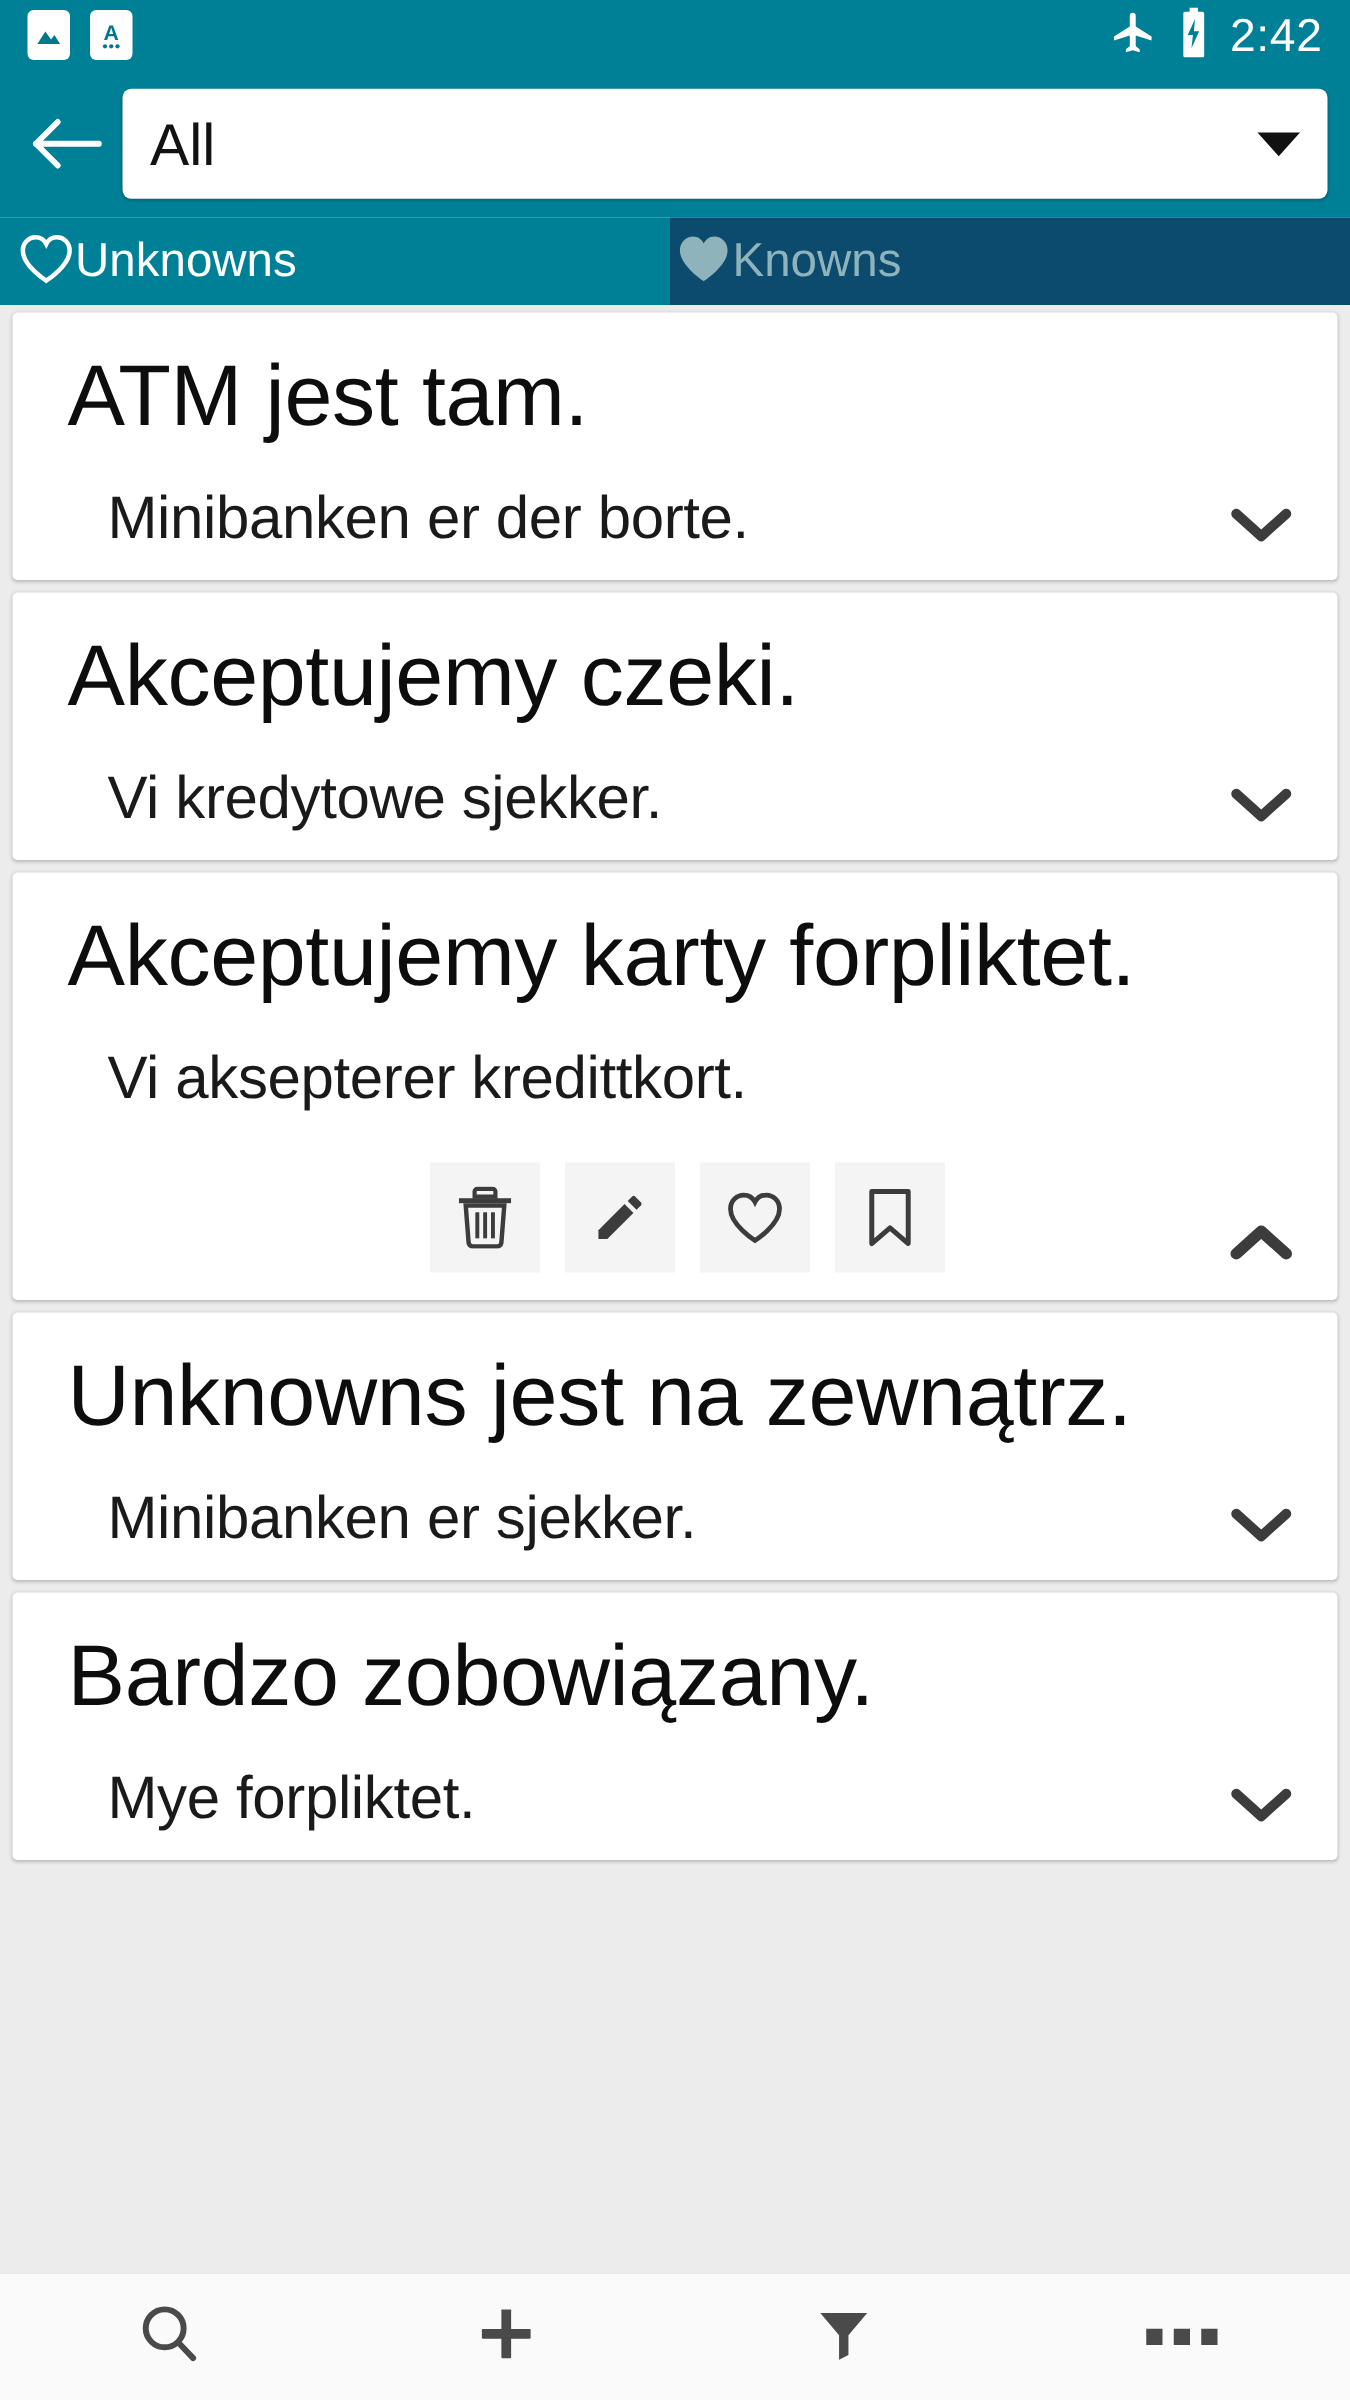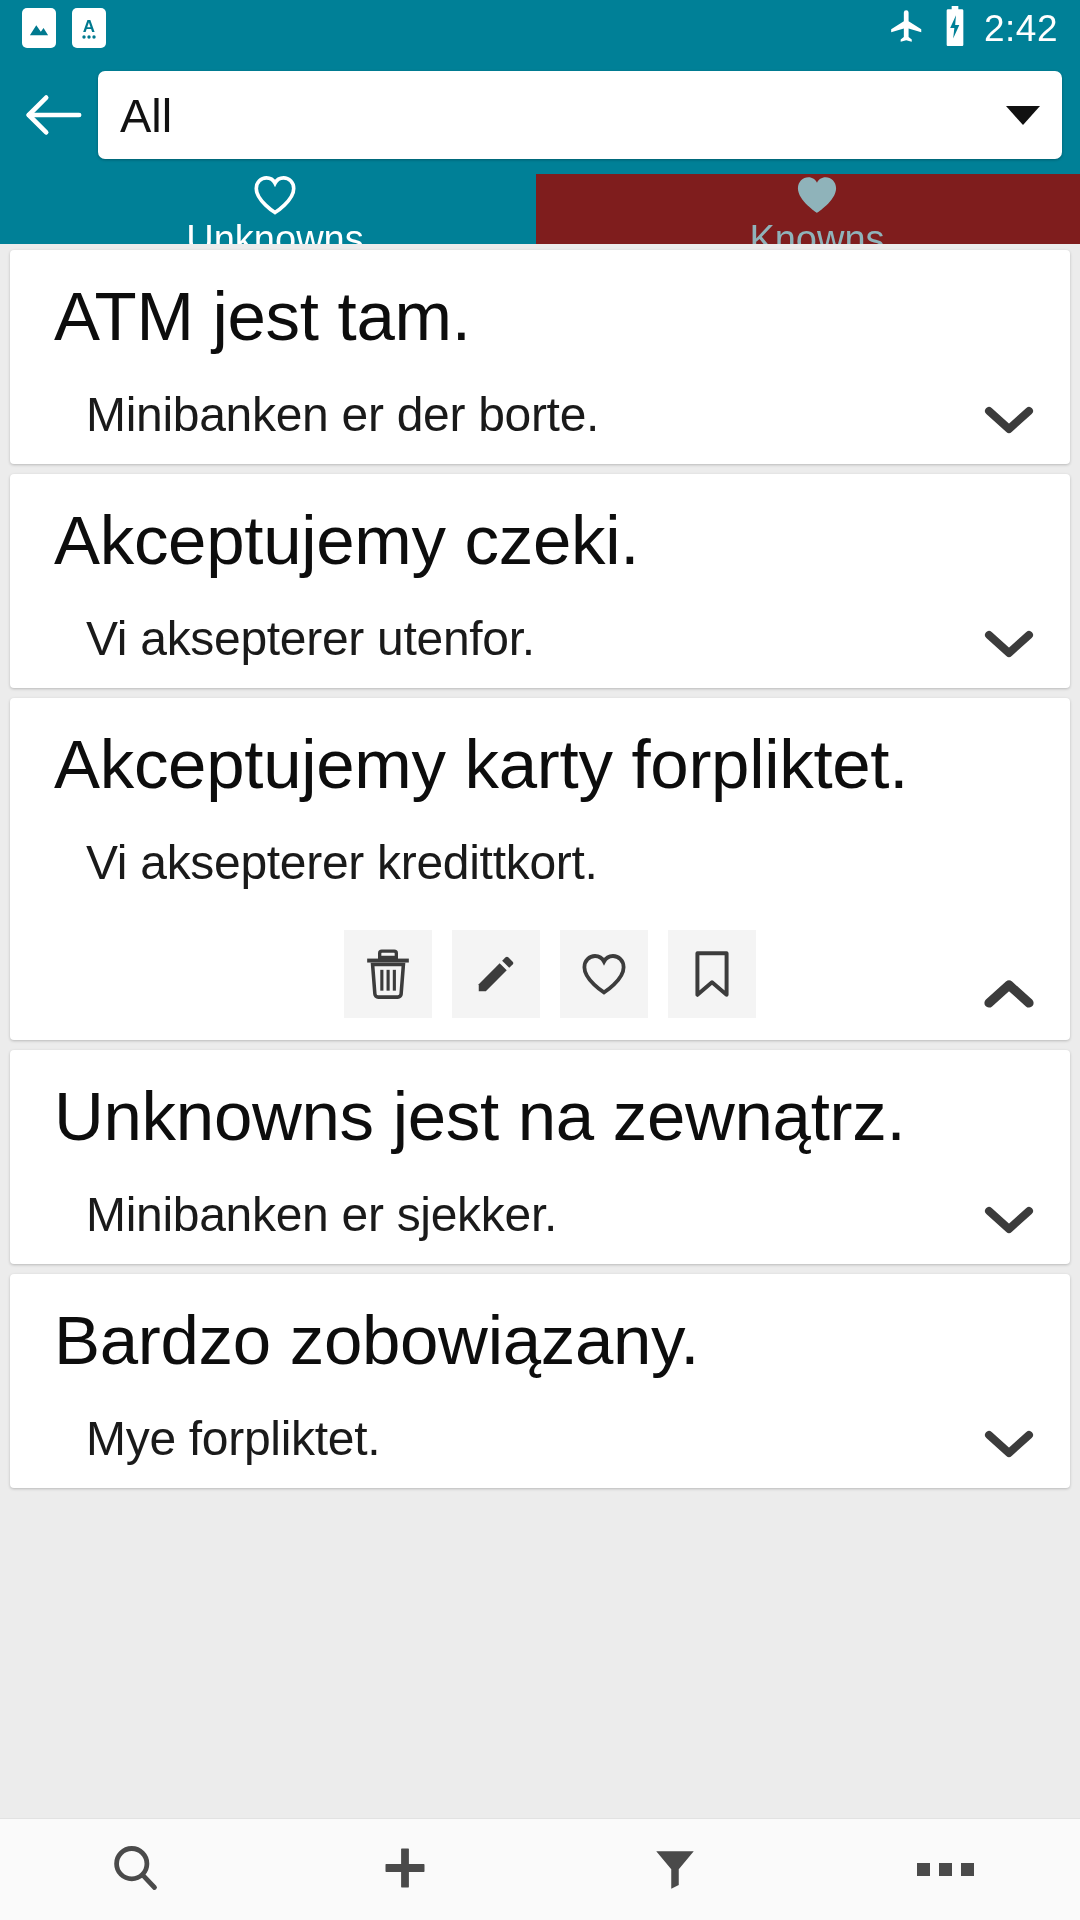--- a/index.html
+++ b/index.html
@@ -45,24 +45,24 @@
     margin-left: auto;
     width: 0; height: 0;
     border-left: 17px solid transparent;
     border-right: 17px solid transparent;
     border-top: 19px solid #111;
   }
 
   
   .tabs { display: flex; height: 70px; flex: 0 0 70px; }
   .tab {
-    display: flex; align-items: center; gap: 0; padding-left: 14px; flex-direction: column;
+    display: flex; align-items: center; gap: 0; padding-left: 14px;
   }
   .tab.active { background: #008097; width: 536px; }
-  .tab.inactive { background: #7f1d1d; flex: 1; padding-left: 18px; }
+  .tab.inactive { background: #0c4a6e; flex: 1; padding-left: 4px; }
   .tab-label { font-size: 38px; line-height: 1; }
   .tab.active .tab-label { color: #ffffff; }
   .tab.inactive .tab-label { color: #8fb3ba; }
 
   
   .list {
     flex: 1; background: #ececec; overflow: hidden;
     padding: 6px 0 0 0;
     position: relative;
   }
@@ -181,21 +181,21 @@
       <div class="card-back">Minibanken er der borte.</div>
       <span class="chev">
         <svg width="52" height="32" viewBox="0 0 26 16" fill="none" stroke="#3c3c3c" stroke-width="4" stroke-linecap="round" stroke-linejoin="round">
             <path d="M3 4 L13 13 L23 4"></path>
           </svg>
       </span>
     </div>
 
     <div class="card">
       <div class="card-front">Akceptujemy czeki.</div>
-      <div class="card-back">Vi aksepterer utenfor.</div>
+      <div class="card-back">Vi kredytowe sjekker.</div>
       <span class="chev">
         <svg width="52" height="32" viewBox="0 0 26 16" fill="none" stroke="#3c3c3c" stroke-width="4" stroke-linecap="round" stroke-linejoin="round">
             <path d="M3 4 L13 13 L23 4"></path>
           </svg>
       </span>
     </div>
 
     <div class="card">
       <div class="card-front">Akceptujemy karty forpliktet.</div>
       <div class="card-back">Vi aksepterer kredittkort.</div>

